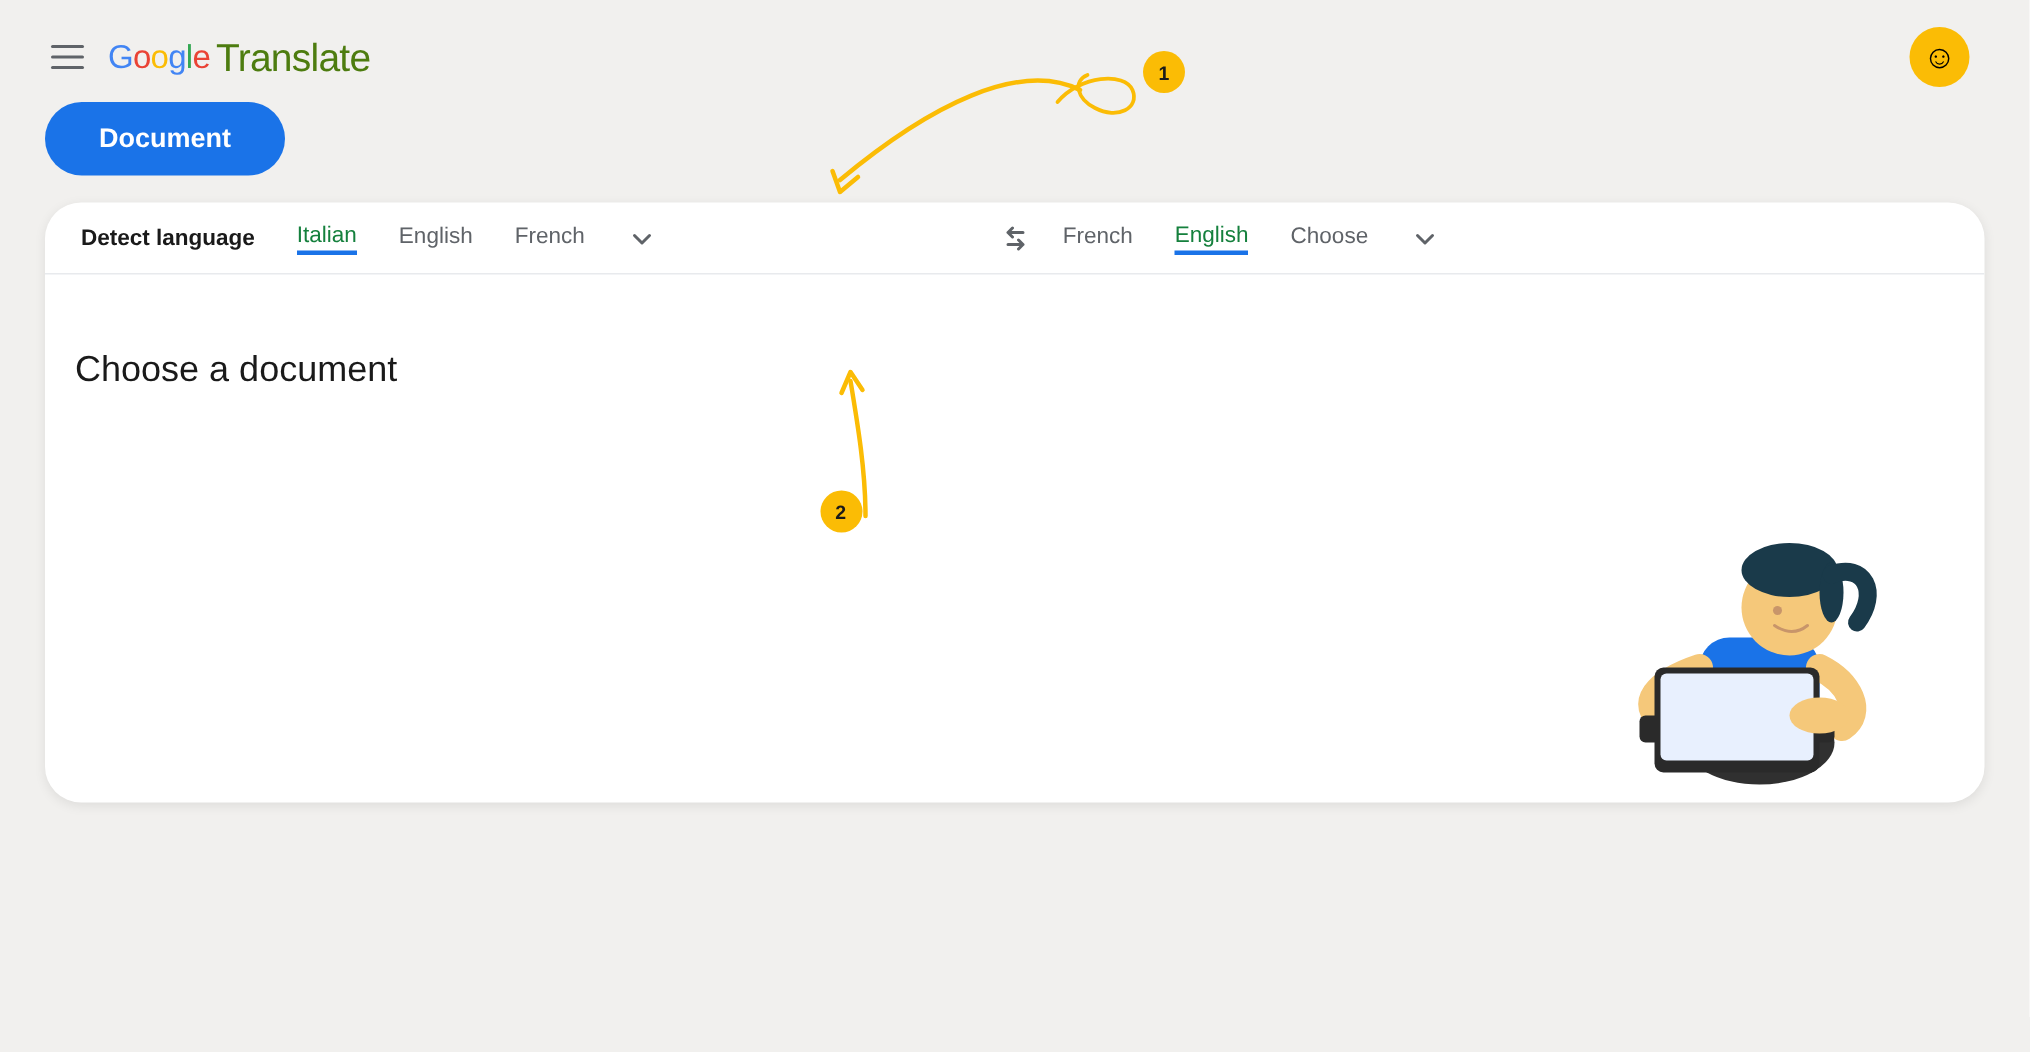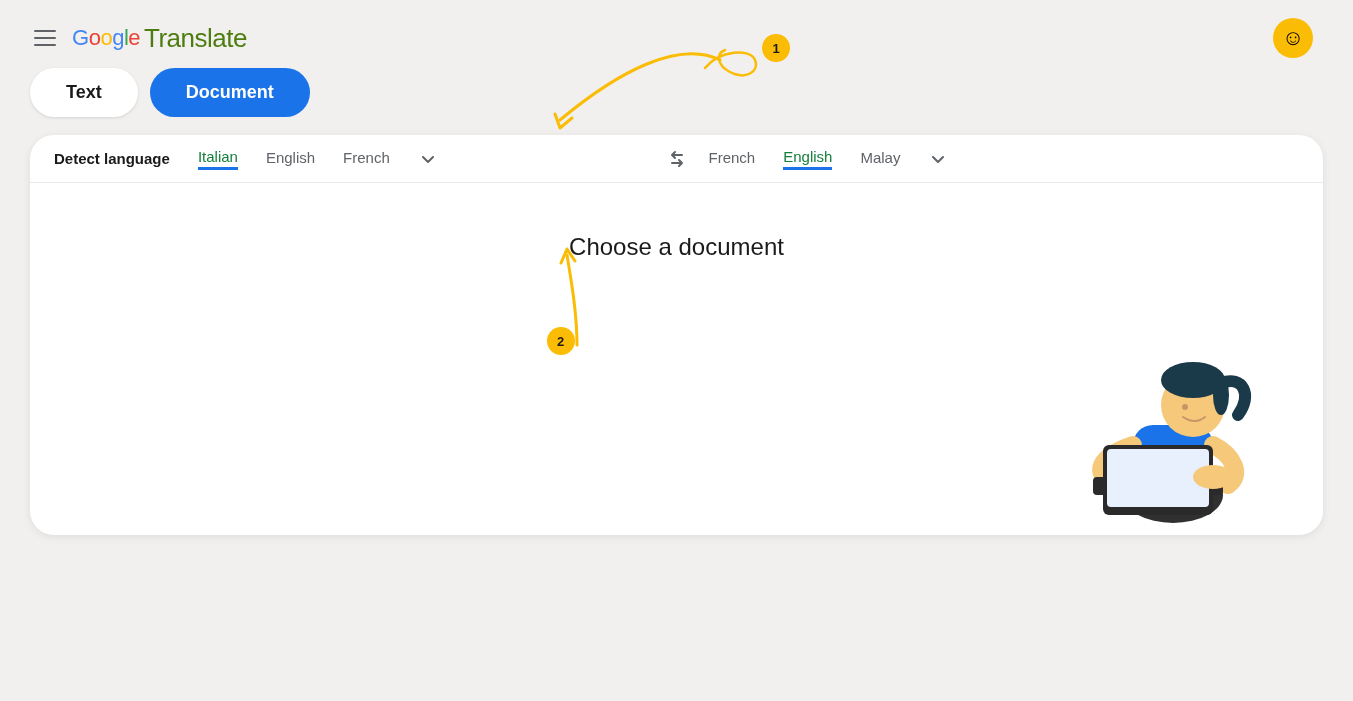--- a/index.html
+++ b/index.html
@@ -172,21 +172,21 @@
       display: flex;
       align-items: center;
       gap: 28px;
       flex: 1;
       justify-content: flex-start;
     }
 
     
     .doc-content {
       display: flex;
-      flex-direction: column;
+      flex-direction: row;
       align-items: center;
       padding: 50px 20px 60px;
       position: relative;
     }
     .choose-title {
       font-size: 24px;
       font-weight: 500;
       color: #1a1a1a;
       margin-bottom: 28px;
     }
@@ -264,21 +264,20 @@
 
     <path d="M 55 84 L 60 98 L 72 88" stroke="#fbbc05" stroke-width="3" fill="none" stroke-linecap="round" stroke-linejoin="round"></path>
 
     <path d="M 205 38 C 220 20, 250 18, 255 30 C 260 42, 245 50, 230 42 C 218 36, 215 24, 225 20" stroke="#fbbc05" stroke-width="2.5" fill="none" stroke-linecap="round"></path>
   </svg>
   
   <div class="badge" style="position:absolute; top:4px; right:30px;">1</div>
 </div>
 
 <div class="tabs-row">
-  <button class="tab-text-btn">Text</button>
   <button class="tab-document-btn">Document</button>
 </div>
 
 <div class="main-card">
 
   <div class="lang-bar">
     <div class="lang-bar-left">
       <span class="lang-detect">Detect language</span>
       <span class="lang-item active">Italian</span>
       <span class="lang-item">English</span>
@@ -291,21 +290,21 @@
     </div>
     <button class="swap-btn">
       <svg width="24" height="24" viewBox="0 0 24 24" fill="none">
         <path d="M7 16H17M17 16L14 13M17 16L14 19" stroke="#5f6368" stroke-width="2" stroke-linecap="round" stroke-linejoin="round"></path>
         <path d="M17 8H7M7 8L10 5M7 8L10 11" stroke="#5f6368" stroke-width="2" stroke-linecap="round" stroke-linejoin="round"></path>
       </svg>
     </button>
     <div class="lang-bar-right">
       <span class="lang-item">French</span>
       <span class="lang-item active">English</span>
-      <span class="lang-item">Malay</span>
+      <span class="lang-item">Choose</span>
       <button class="lang-dropdown-btn">
         <svg width="20" height="20" viewBox="0 0 20 20" fill="none">
             <path d="M5 8l5 5 5-5" stroke="#5f6368" stroke-width="2" stroke-linecap="round" stroke-linejoin="round"></path>
           </svg>
       </button>
     </div>
   </div>
 
   <div class="doc-content">
     <h2 class="choose-title">Choose a document</h2>

